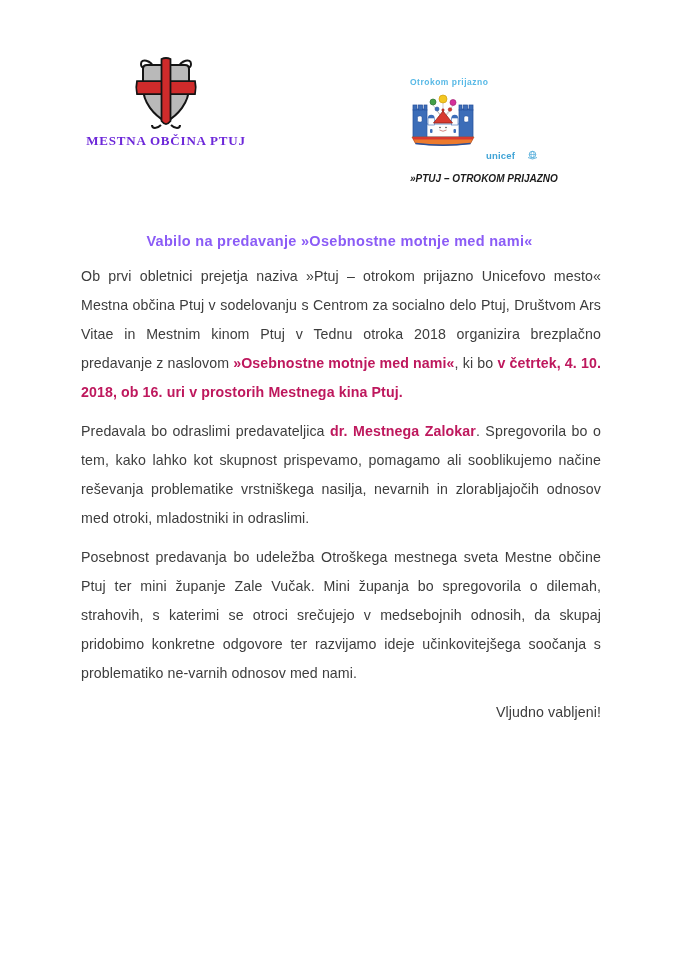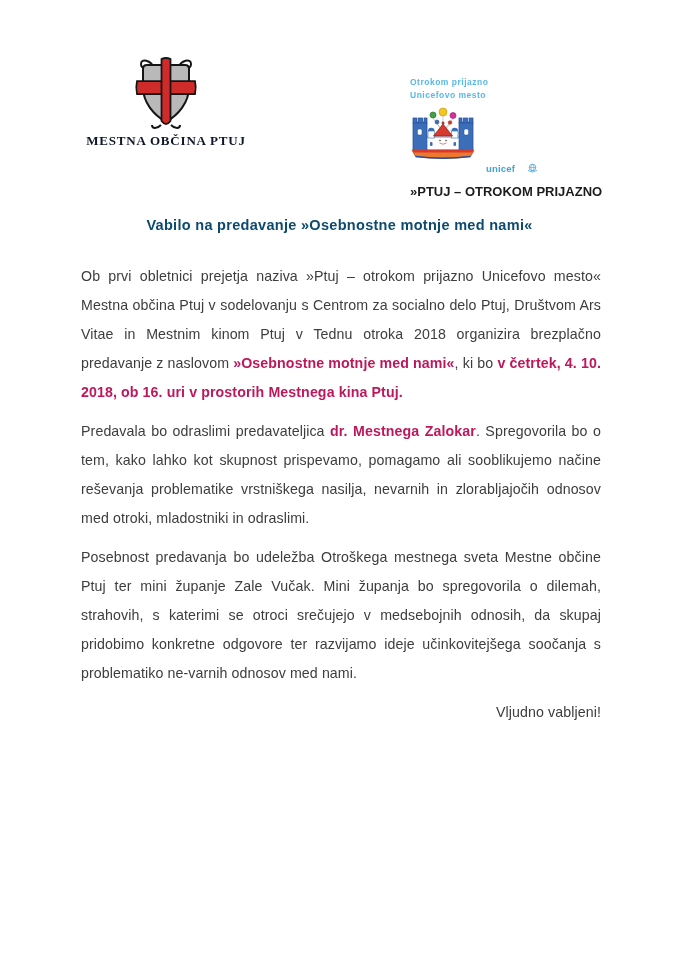--- a/index.html
+++ b/index.html
@@ -6,43 +6,43 @@
   .page{
     position:relative;width:679px;height:960px;background:#ffffff;
     font-family:"Liberation Sans",sans-serif;overflow:hidden;
   }
 
   
   .header-left{position:absolute;left:86px;top:56px;width:160px;text-align:center;}
   .header-left svg{display:block;margin:0 auto;}
   .left-caption{
     margin-top:3px;font-family:"Liberation Serif",serif;font-weight:bold;
-    font-size:13px;letter-spacing:0.8px;color:#0f172a;white-space:nowrap;
+    font-size:13px;letter-spacing:0.8px;color:#6d28d9;white-space:nowrap;
   }
 
   
   .header-right{position:absolute;left:410px;top:36px;width:204px;text-align:left;margin-top:40px;}
   .tagline{
     font-size:8.5px;font-weight:bold;color:#58b9e6;letter-spacing:0.5px;
     line-height:13px;white-space:nowrap;
   }
   .castle-wrap{margin-top:5px;height:52px;}
   .unicef-row{
     margin-top:4px;display:flex;align-items:center;justify-content:center;gap:12px;
     color:#3fa3d6;font-size:9.5px;font-weight:bold;letter-spacing:0.2px;
   }
   .right-caption{
-    margin-top:11px;font-weight:bold;font-size:13px;
+    margin-top:11px;font-style:italic;font-weight:bold;font-size:10px;
     line-height:14.5px;color:#1c1c1c;white-space:nowrap;
   }
 
   
   .doc-title{
-    position:absolute;left:0;top:217px;width:679px;margin:0;text-align:center;
-    font-size:14.5px;font-weight:bold;color:#0c4a6e;letter-spacing:0.3px;
+    position:absolute;left:0;top:233px;width:679px;margin:0;text-align:center;
+    font-size:14.5px;font-weight:bold;color:#8b5cf6;letter-spacing:0.3px;
   }
 
   
   .doc-body{
     position:absolute;left:81px;top:262px;width:520px;
     font-size:14.2px;line-height:29px;color:#3d3d3d;
     text-align:justify;letter-spacing:0.1px;
   }
   .doc-body p{margin:0 0 10px 0;}
   .doc-body p.closing{text-align:right;}
@@ -69,21 +69,20 @@
 
       <path d="M6,50 Q3,63 6,76 L122,76 Q125,63 122,50 Z" fill="#cf2b2b" stroke="#141414" stroke-width="3.5"></path>
 
       <path d="M55,6 Q64,2 73,6 L73,130 Q64,142 55,130 Z" fill="#cf2b2b" stroke="#141414" stroke-width="3.5"></path>
     </svg>
     <div class="left-caption">MESTNA OBČINA PTUJ</div>
   </div>
 
   <div class="header-right">
     <div class="tagline">Otrokom prijazno</div>
-    <div class="tagline">Unicefovo mesto</div>
 
     <div class="castle-wrap">
       <svg width="66" height="52" viewBox="0 0 132 104">
 
         <g stroke="#9b9b9b" stroke-width="1" fill="none">
           <path d="M66,18 L66,44"></path>
             <path d="M46,22 L62,44"></path>
             <path d="M86,23 L70,44"></path>
           <path d="M54,34 L64,46"></path>
             <path d="M80,34 L70,46"></path>

